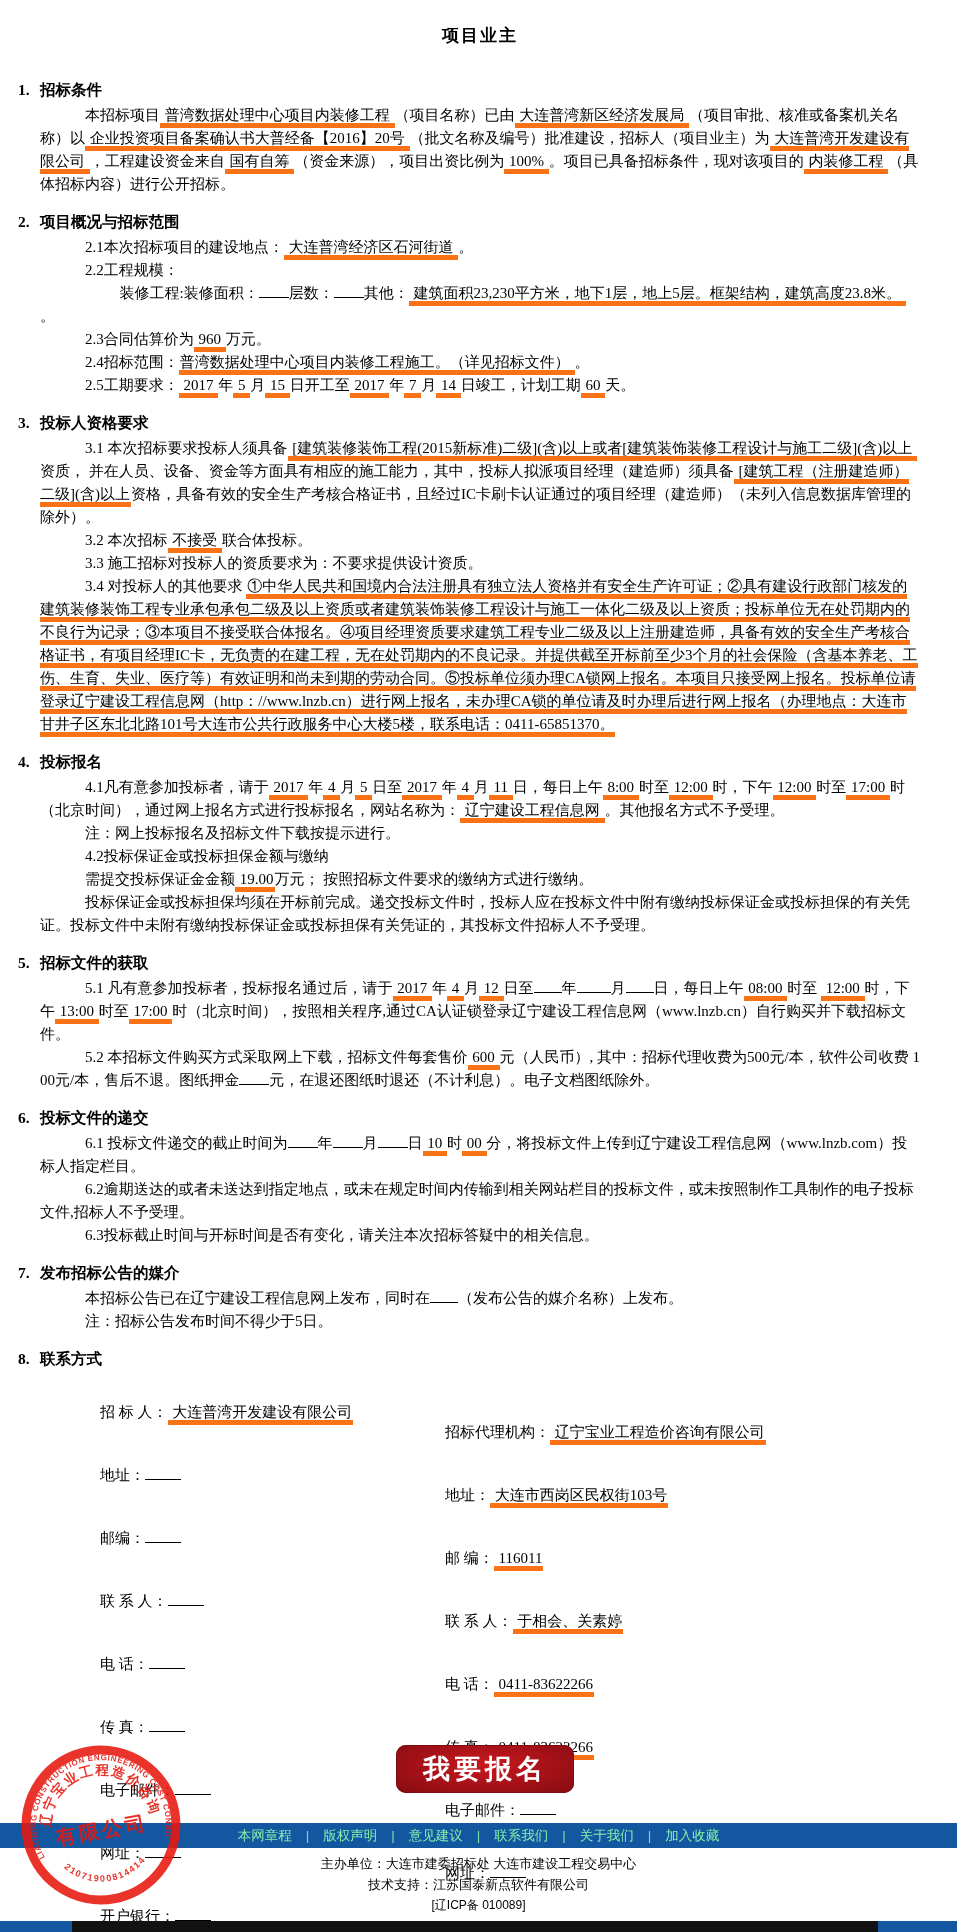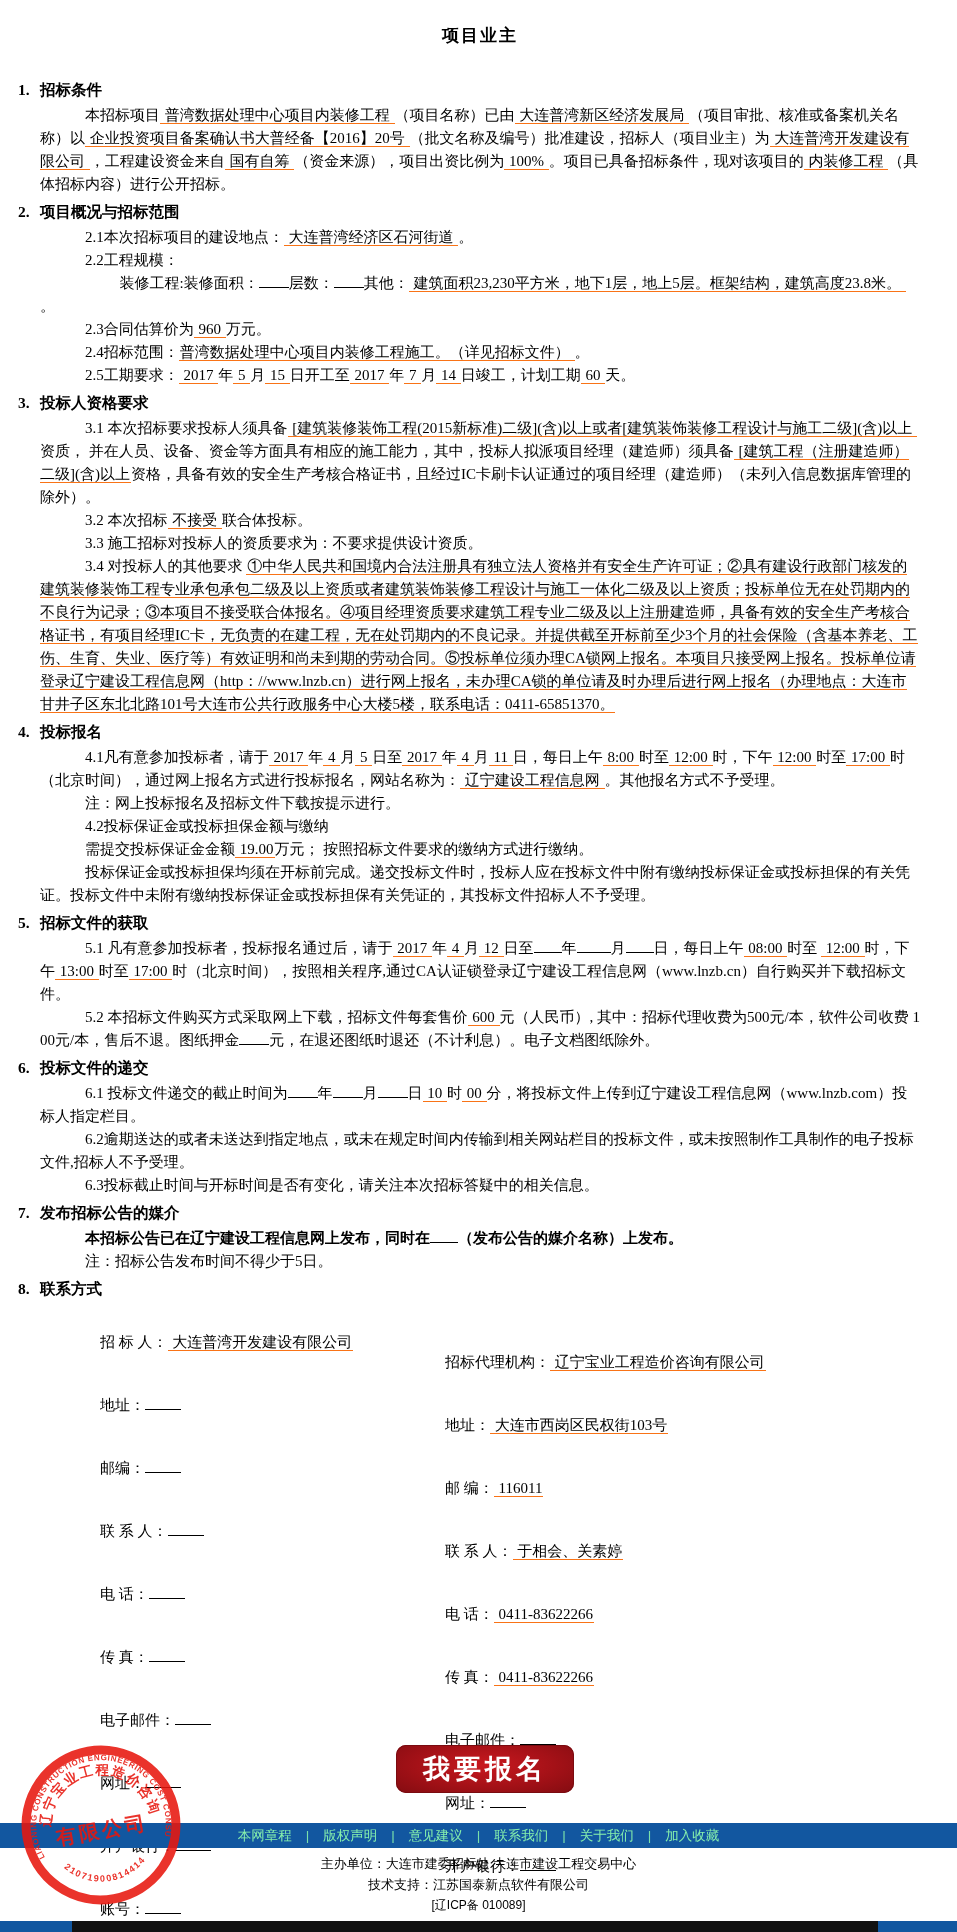--- a/index.html
+++ b/index.html
@@ -1,23 +1,23 @@
 <!DOCTYPE html>
 <html><head>
 <meta charset="utf-8">
 <style>
   html,body{margin:0;padding:0;background:#fff;}
   .page{position:relative;width:957px;height:1932px;background:#ffffff;overflow:hidden;
         font-family:"Liberation Serif","DejaVu Serif",serif;color:#000;}
   .doc{position:absolute;top:18px;left:40px;width:880px;}
   .title{text-align:center;font-size:17px;font-weight:bold;letter-spacing:2px;margin:6px 0 30px 0;}
-  .sec-head{font-weight:bold;font-size:15.5px;line-height:25px;margin:3px 0 2px -22px;white-space:pre;}
+  .sec-head{font-weight:bold;font-size:15.5px;line-height:25px;margin:13px 0 2px -22px;white-space:pre;}
   .sec-num{display:inline-block;width:22px;}
   .para{font-size:15px;line-height:23px;text-indent:3em;white-space:pre-wrap;word-break:break-all;}
-  .u{border-bottom:1px solid #f97316;padding:0 1px;}
+  .u{border-bottom:5px solid #f97316;padding:0 1px;}
   .blank{display:inline-block;border-bottom:1px solid #000;height:15px;vertical-align:baseline;}
   .contact{display:flex;margin-top:10px;font-size:15px;}
   .c-col-left{width:350px;padding-left:60px;box-sizing:border-box;}
   .c-col-right{width:330px;margin-left:55px;}
   .c-row{margin-bottom:13px;line-height:23px;margin-top:40px;}
   .c-col-left .c-row:first-child{margin-top:20px;}
   .c-label{white-space:pre;}
   .signup-btn{position:absolute;left:396px;top:1745px;width:178px;height:48px;border:none;
       border-radius:10px;cursor:pointer;z-index:4;
       background:radial-gradient(ellipse at 50% 42%, #c9191f 0%, #a41117 55%, #830c11 100%);
@@ -67,21 +67,21 @@
         <div class="para" style="text-indent: 3em;"><span>需提交投标保证金金额</span><span class="u"> 19.00</span><span>万元； 按照招标文件要求的缴纳方式进行缴纳。</span></div>
         <div class="para" style="text-indent: 3em;"><span>投标保证金或投标担保均须在开标前完成。递交投标文件时，投标人应在投标文件中附有缴纳投标保证金或投标担保的有关凭证。投标文件中未附有缴纳投标保证金或投标担保有关凭证的，其投标文件招标人不予受理。</span></div>
         <div class="sec-head"><span class="sec-num">5.</span><span>招标文件的获取</span></div>
         <div class="para" style="text-indent: 3em;"><span>5.1 凡有意参加投标者，投标报名通过后，请于</span><span class="u"> 2017 </span><span>年</span><span class="u"> 4 </span><span>月</span><span class="u"> 12 </span><span>日至</span><span class="blank" style="width: 28px;"></span><span>年</span><span class="blank" style="width: 34px;"></span><span>月</span><span class="blank" style="width: 28px;"></span><span>日，每日上午</span><span class="u"> 08:00 </span><span>时至 </span><span class="u"> 12:00 </span><span>时，下午</span><span class="u"> 13:00 </span><span>时至</span><span class="u"> 17:00 </span><span>时（北京时间），按照相关程序,通过CA认证锁登录辽宁建设工程信息网（www.lnzb.cn）自行购买并下载招标文件。</span></div>
         <div class="para" style="text-indent: 3em;"><span>5.2 本招标文件购买方式采取网上下载，招标文件每套售价</span><span class="u"> 600 </span><span>元（人民币）, 其中：招标代理收费为500元/本，软件公司收费 100元/本，售后不退。图纸押金</span><span class="blank" style="width: 30px;"></span><span>元，在退还图纸时退还（不计利息）。电子文档图纸除外。</span></div>
         <div class="sec-head"><span class="sec-num">6.</span><span>投标文件的递交</span></div>
         <div class="para" style="text-indent: 3em;"><span>6.1 投标文件递交的截止时间为</span><span class="blank" style="width: 30px;"></span><span>年</span><span class="blank" style="width: 30px;"></span><span>月</span><span class="blank" style="width: 30px;"></span><span>日</span><span class="u"> 10 </span><span>时</span><span class="u"> 00 </span><span>分，将投标文件上传到辽宁建设工程信息网（www.lnzb.com）投标人指定栏目。</span></div>
         <div class="para" style="text-indent: 3em;"><span>6.2逾期送达的或者未送达到指定地点，或未在规定时间内传输到相关网站栏目的投标文件，或未按照制作工具制作的电子投标文件,招标人不予受理。</span></div>
         <div class="para" style="text-indent: 3em;"><span>6.3投标截止时间与开标时间是否有变化，请关注本次招标答疑中的相关信息。</span></div>
         <div class="sec-head"><span class="sec-num">7.</span><span>发布招标公告的媒介</span></div>
-        <div class="para" style="text-indent: 3em; font-weight: bold;"><span>本招标公告已在辽宁建设工程信息网上发布，同时在</span><span class="blank" style="width: 28px;"></span><span>（发布公告的媒介名称）上发布。</span></div>
+        <div class="para" style="text-indent: 3em;"><span>本招标公告已在辽宁建设工程信息网上发布，同时在</span><span class="blank" style="width: 28px;"></span><span>（发布公告的媒介名称）上发布。</span></div>
         <div class="para" style="text-indent: 3em;"><span>注：招标公告发布时间不得少于5日。</span></div>
         <div class="sec-head"><span class="sec-num">8.</span><span>联系方式</span></div>
       </div>
     <div class="contact">
       <div class="c-col-left" id="contact-left">
           <div class="c-row"><span class="c-label">招 标 人：</span><span class="u"> 大连普湾开发建设有限公司 </span></div>
           <div class="c-row"><span class="c-label">地址：</span><span class="blank" style="width: 36px;"></span></div>
           <div class="c-row"><span class="c-label">邮编：</span><span class="blank" style="width: 36px;"></span></div>
           <div class="c-row"><span class="c-label">联 系 人：</span><span class="blank" style="width: 36px;"></span></div>
           <div class="c-row"><span class="c-label">电 话：</span><span class="blank" style="width: 36px;"></span></div>

